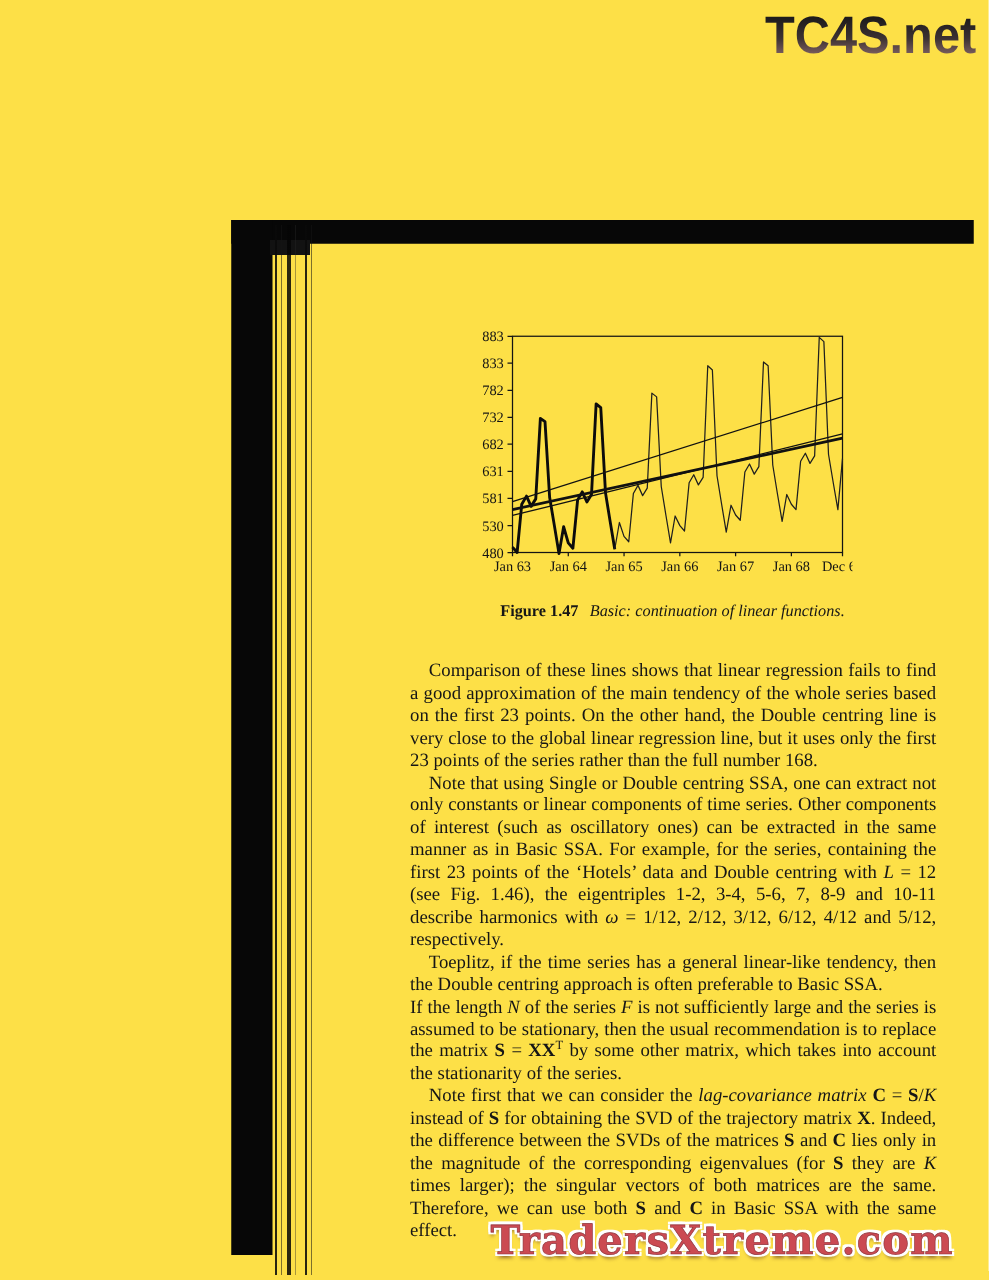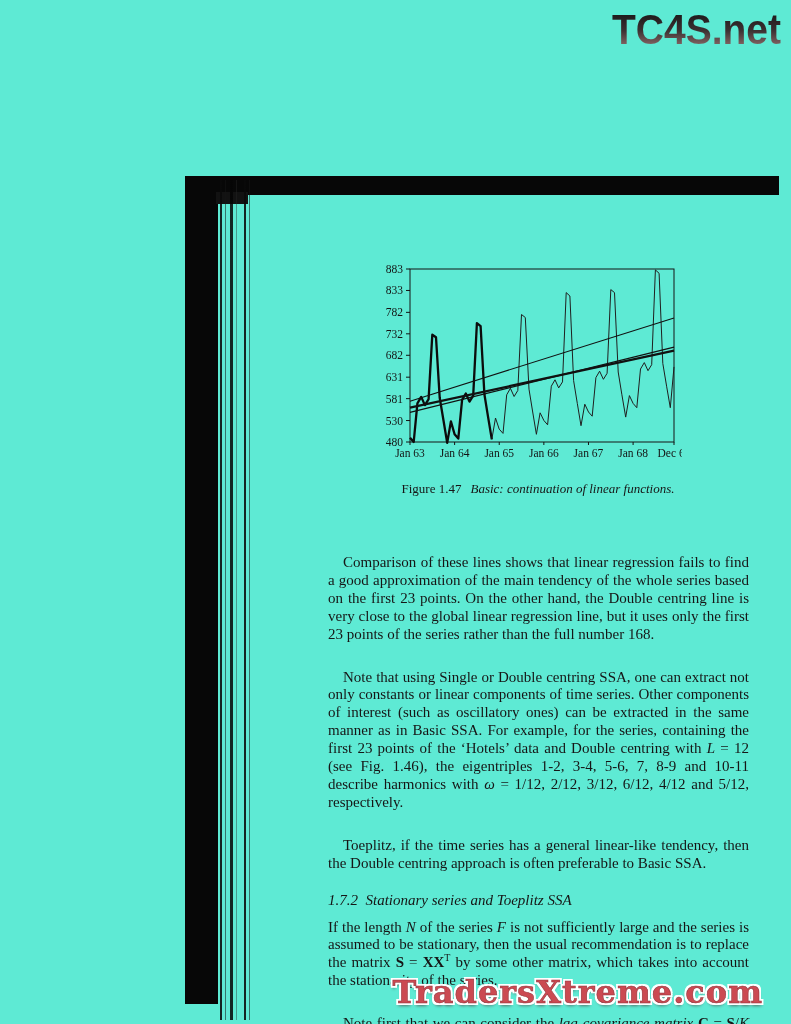--- a/index.html
+++ b/index.html
@@ -1,16 +1,16 @@
 <!DOCTYPE html>
 <html><head>
 <meta charset="utf-8">
 <style>
   html,body{margin:0;padding:0;background:#ffffff;}
-  .page{position:relative;width:791px;height:1024px;background:#5eead4;overflow:hidden;
+  .page{position:relative;width:791px;height:1024px;background:#fde047;overflow:hidden;
         font-family:"Liberation Serif",serif;color:#161616;}
 
   
   .wm-tc4s{position:absolute;top:6px;right:10px;font-family:"Liberation Sans",sans-serif;
     font-weight:900;font-size:39px;letter-spacing:0px;transform:scaleY(1.08);transform-origin:top right;
     background:linear-gradient(180deg,#1e1b1c 18%,#3c3132 52%,#8f6d6c 88%,#b59a98 100%);
     -webkit-background-clip:text;background-clip:text;color:transparent;}
   .wm-dlsub{position:absolute;left:253px;top:489px;z-index:5;
     font-family:"DejaVu Serif",serif;font-weight:bold;font-size:37px;letter-spacing:1px;
     color:#c9201f;-webkit-text-stroke:0.6px #8c1014;
@@ -37,27 +37,27 @@
 
   
   .page-head{position:absolute;left:328px;top:242px;width:420px;display:flex;
     justify-content:space-between;font-size:13px;font-weight:bold;}
   .page-head .running{letter-spacing:.4px;}
 
   #chart-svg{position:absolute;left:370px;top:260px;}
   #chart-svg text{font-family:"Liberation Serif",serif;font-size:11.5px;fill:#141414;}
 
   .caption{position:absolute;left:328px;top:481px;width:420px;text-align:center;font-size:13px;}
-  .caption .cap-label{margin-right:9px;}
+  .caption .cap-label{margin-right:9px;font-weight:bold;}
   .caption i{font-style:italic;}
 
   .body-text{position:absolute;left:328px;top:529px;width:421px;font-size:15px;
     line-height:17.9px;text-align:justify;}
   .body-text p{margin:0;}
-  .body-text p.indent{text-indent:15px;margin-top:25px;}
+  .body-text p.indent{text-indent:15px;}
   .body-text .heading{font-style:italic;font-size:15px;margin:19px 0 9px 0;text-align:left;}
   .body-text sup{font-size:10px;vertical-align:super;line-height:0;}
 </style>
 </head>
 <body>
 
 <div class="page">
 
   <div class="wm-tc4s">TC4S.net</div>
 
@@ -110,20 +110,19 @@
 
   <div class="caption">
     <span class="cap-label">Figure 1.47</span><i>Basic: continuation of linear functions.</i>
   </div>
 
 
   <div class="body-text" id="body-text">
       <p class="indent">Comparison of these lines shows that linear regression fails to find a good approximation of the main tendency of the whole series based on the first 23 points. On the other hand, the Double centring line is very close to the global linear regression line, but it uses only the first 23 points of the series rather than the full number 168.</p>
       <p class="indent">Note that using Single or Double centring SSA, one can extract not only constants or linear components of time series. Other components of interest (such as oscillatory ones) can be extracted in the same manner as in Basic SSA. For example, for the series, containing the first 23 points of the ‘Hotels’ data and Double centring with <i>L</i> = 12 (see Fig. 1.46), the eigentriples 1-2, 3-4, 5-6, 7, 8-9 and 10-11 describe harmonics with <i>ω</i> = 1/12, 2/12, 3/12, 6/12, 4/12 and 5/12, respectively.</p>
       <p class="indent">Toeplitz, if the time series has a general linear-like tendency, then the Double centring approach is often preferable to Basic SSA.</p>
-      <p class="heading">1.7.2&nbsp;&nbsp;Stationary series and Toeplitz SSA</p>
       <p class="">If the length <i>N</i> of the series <i>F</i> is not sufficiently large and the series is assumed to be stationary, then the usual recommendation is to replace the matrix <b>S</b> = <b>XX</b><sup>T</sup> by some other matrix, which takes into account the stationarity of the series.</p>
       <p class="indent">Note first that we can consider the <i>lag-covariance matrix</i> <b>C</b> = <b>S</b>/<i>K</i> instead of <b>S</b> for obtaining the SVD of the trajectory matrix <b>X</b>. Indeed, the difference between the SVDs of the matrices <b>S</b> and <b>C</b> lies only in the magnitude of the corresponding eigenvalues (for <b>S</b> they are <i>K</i> times larger); the singular vectors of both matrices are the same. Therefore, we can use both <b>S</b> and <b>C</b> in Basic SSA with the same effect.</p>
     </div>
 
   <div class="wm-traders">TradersXtreme.com</div>
 
 </div>
 
 </body></html>

